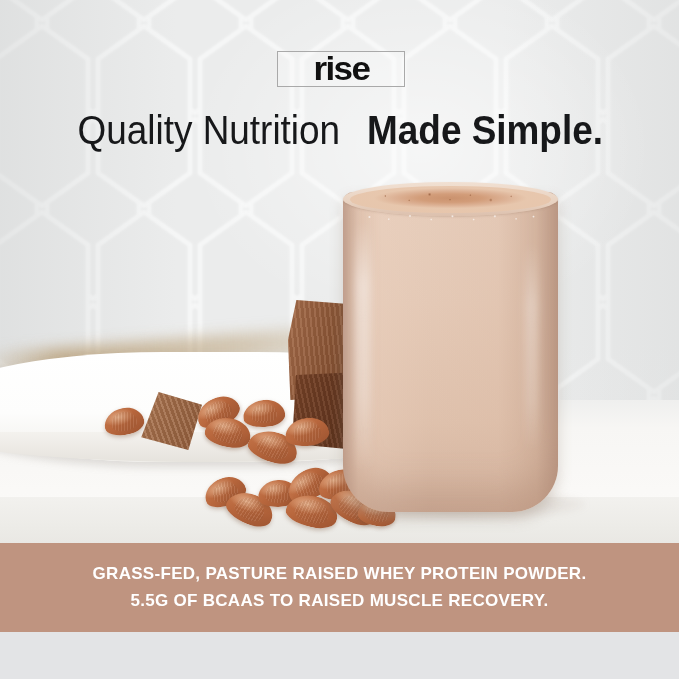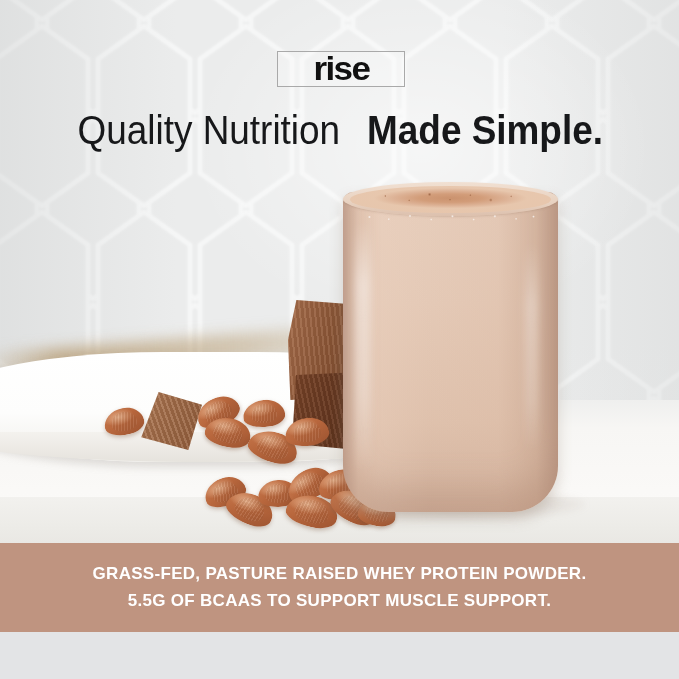--- a/index.html
+++ b/index.html
@@ -403,18 +403,18 @@
   <div class="logo-box">
     <span class="logo-text">rise</span>
   </div>
 
   <div class="headline">
     <span class="light">Quality Nutrition </span><span class="bold">Made Simple.</span>
   </div>
 
   <div class="banner">
     <div class="banner-line">GRASS-FED, PASTURE RAISED WHEY PROTEIN POWDER.</div>
-    <div class="banner-line">5.5G OF BCAAS TO SUPPORT MUSCLE SUPPORT.</div>
+    <div class="banner-line">5.5G OF BCAAS TO RAISED MUSCLE RECOVERY.</div>
   </div>
 
   <div class="footer-strip"></div>
 
 </div>
 
 </body></html>

